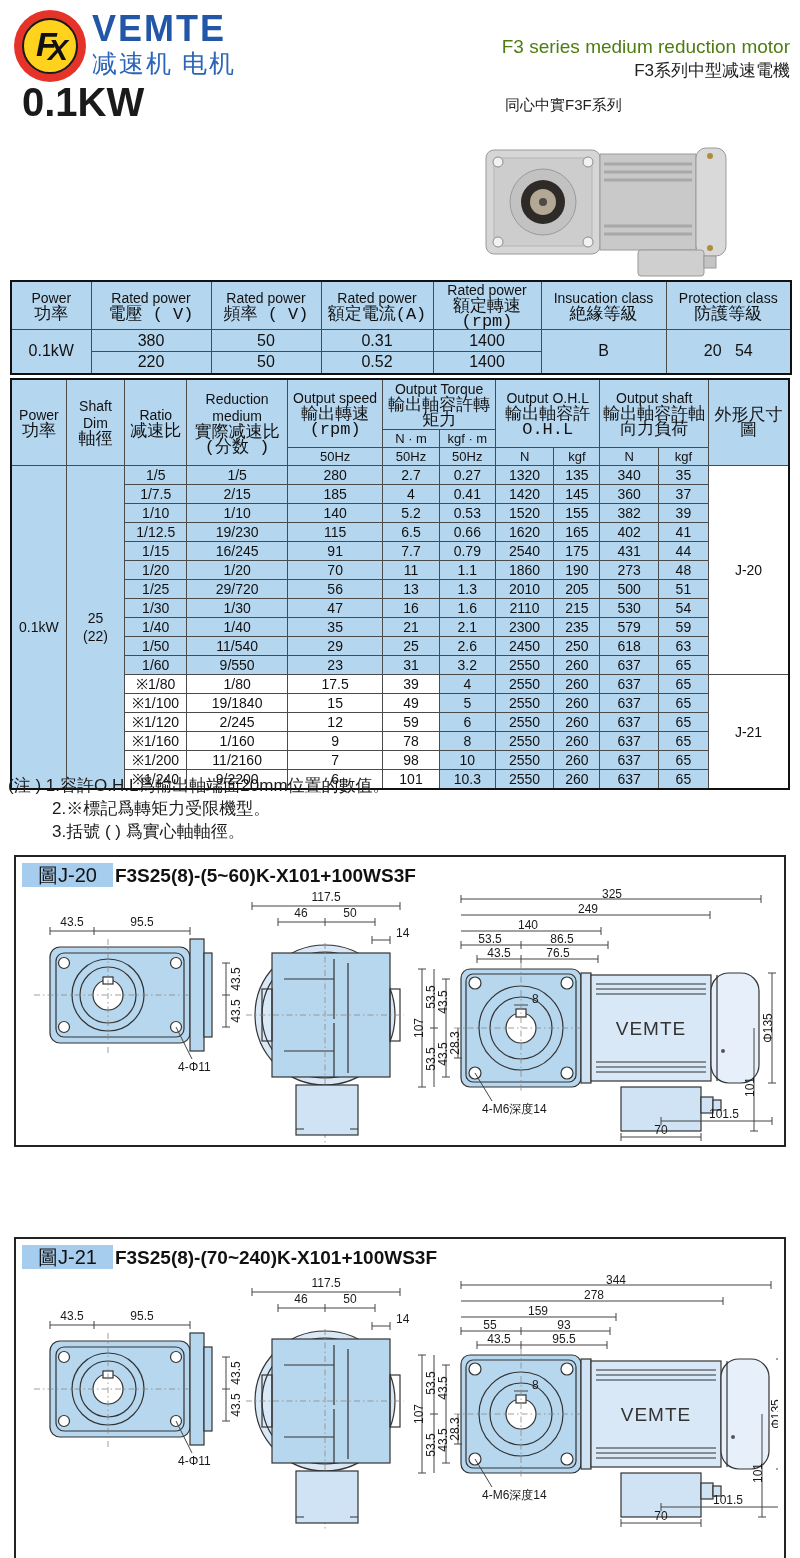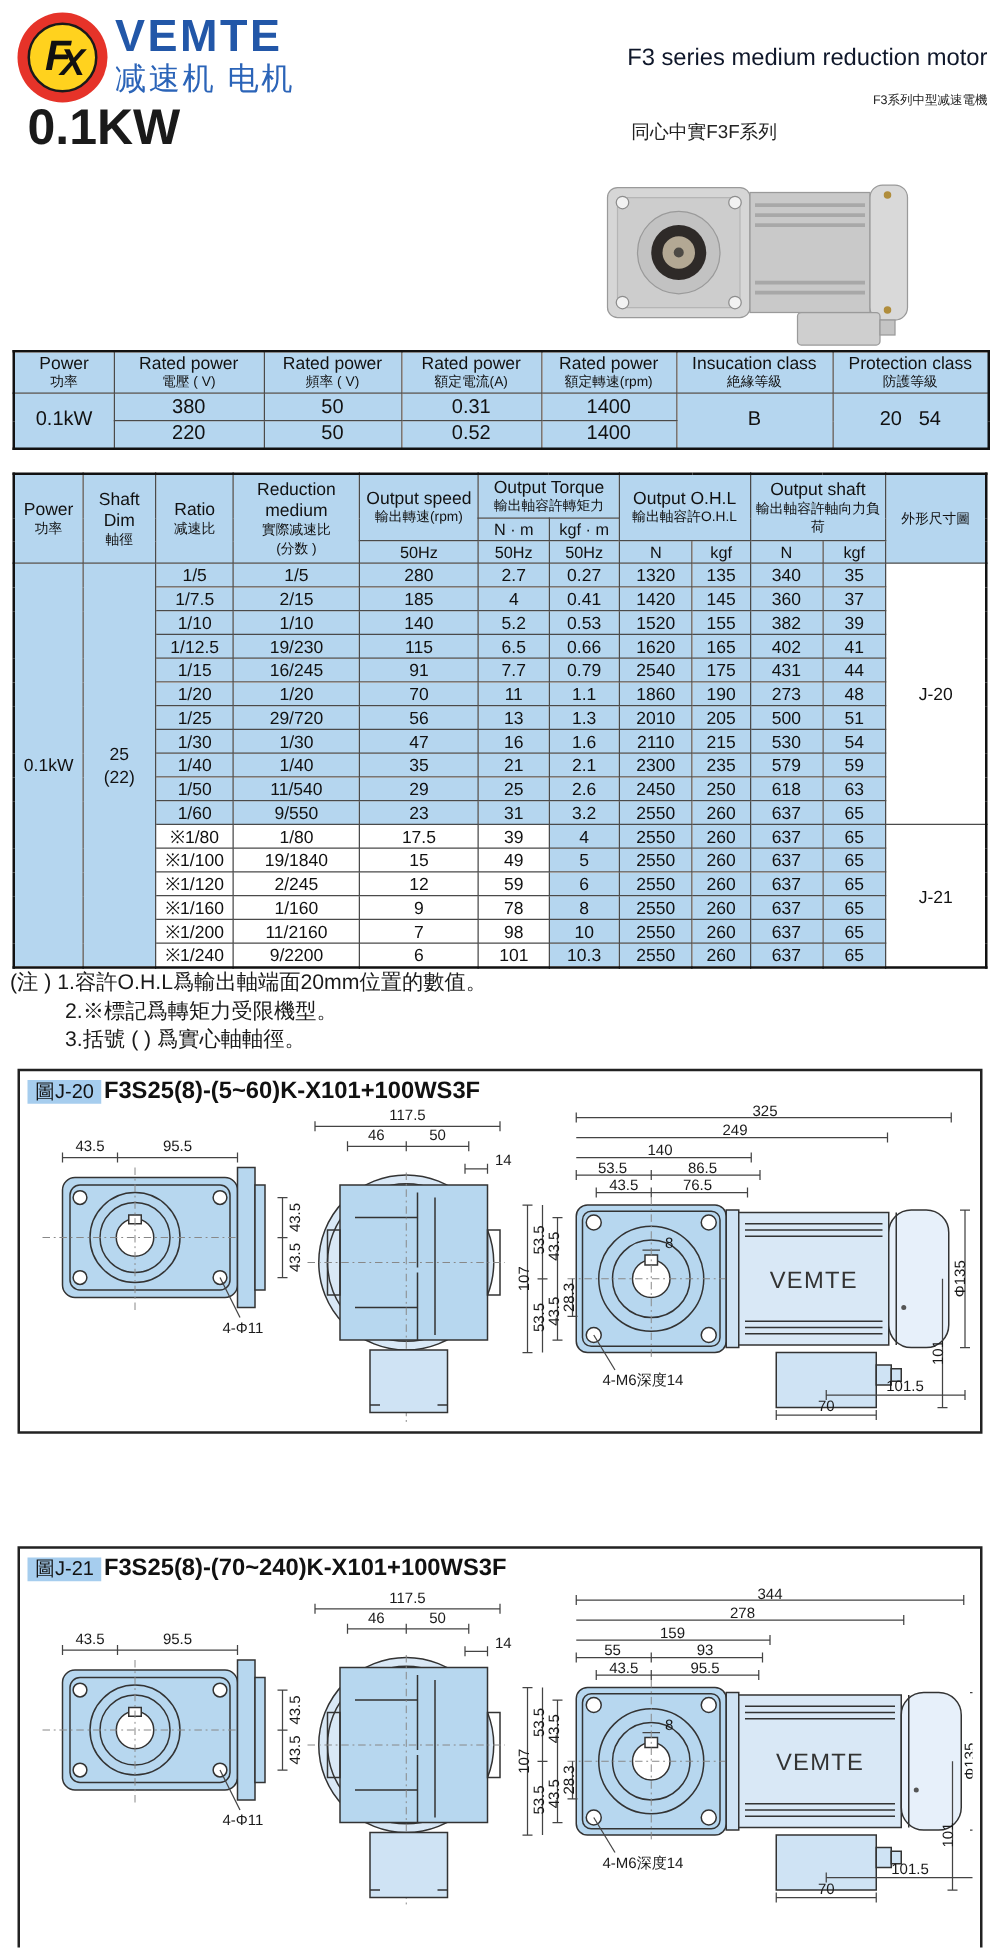--- a/index.html
+++ b/index.html
@@ -5,35 +5,35 @@
   * { margin:0; padding:0; box-sizing:border-box; }
   body { background:#ffffff; font-family:"Liberation Sans", sans-serif; color:#111; }
   .page { position:relative; width:800px; height:1558px; background:#fff; overflow:hidden; }
 
   
   .logo { position:absolute; left:12px; top:8px; width:76px; height:76px; }
   .brand { position:absolute; left:92px; top:10px; }
   .brand-name { font-size:36px; font-weight:bold; color:#2257a8; letter-spacing:2px; line-height:38px; }
   .brand-sub { font-size:25px; font-weight:normal; color:#2b64b8; line-height:30px; letter-spacing:2px; }
   .kw { position:absolute; left:22px; top:80px; font-size:40px; font-weight:bold; color:#1a1a1a; }
-  .title-en { position:absolute; right:10px; top:36px; font-size:19px; color:#0f172a; }
-  .title-zh { position:absolute; right:10px; top:73px; font-size:10px; color:#222; }
+  .title-en { position:absolute; right:10px; top:36px; font-size:19px; color:#4d7c0f; }
+  .title-zh { position:absolute; right:10px; top:59px; font-size:17px; color:#222; }
   .series   { position:absolute; left:505px; top:96px; font-size:15px; color:#222; }
   .photo { position:absolute; left:478px; top:138px; }
 
   
   table { border-collapse:collapse; table-layout:fixed; }
   .ptable { position:absolute; left:10px; top:280px; width:780px; }
   .stable { position:absolute; left:10px; top:378px; width:780px; }
   td, th { border:1px solid #4a4a4a; text-align:center; vertical-align:middle;
            background:#b5d6ef; font-weight:normal; overflow:hidden; }
   .ptable { border:2px solid #111; }
   .stable { border:2px solid #111; }
   .hd-en { font-size:14px; line-height:17px; }
-  .hd-zh { font-size:11px; line-height:15px; }
+  .hd-zh { font-size:17px; line-height:15px;font-family:Liberation Mono, monospace; }
   .ptable td.val { font-size:16px; height:22px; }
   .ptable th { height:24px; }
   .big { font-size:17px; }
   .prot { white-space:pre; }
   .stable td { font-size:14px; height:19px; line-height:18px; }
   .stable th { padding:1px 0; }
   .stable .sub { font-size:13px; height:17px; }
   .c-power { font-size:15px; }
   .c-shaft { white-space:pre-line; font-size:15px; line-height:19px; }
   .c-dia { background:#ffffff; font-size:17px; }
@@ -41,21 +41,21 @@
 
   
   .notes { position:absolute; left:8px; top:774px; font-size:17px; line-height:23px; color:#1a1a1a; }
   .notes .ind { padding-left:44px; }
 
   
   .dbox { position:absolute; left:14px; width:772px; border:2px solid #222; background:#fff; }
   .dbox1 { top:855px; height:292px; }
   .dbox2 { top:1237px; height:334px; }
   .dtitle { padding:5px 0 0 6px; font-size:19px; font-weight:bold; color:#111; }
-  .dtag { background:#a6cdee; font-weight:normal; font-size:16px; padding:1px 6px; margin-right:2px; }
+  .dtag { background:#a6cdee; font-weight:normal; font-size:20px; padding:1px 16px; margin-right:2px; }
 
   
   .oline { fill:none; stroke:#333; stroke-width:1.2; }
   .fill-a { fill:#b7d7ef; stroke:#333; stroke-width:1.2; }
   .fill-b { fill:#d9e8f6; stroke:#333; stroke-width:1.2; }
   .fill-c { fill:#cfe3f4; stroke:#333; stroke-width:1.2; }
   .fill-d { fill:#e7f0fa; stroke:#333; stroke-width:1.2; }
   .hole { fill:#ffffff; stroke:#333; stroke-width:1.2; }
   .dim { stroke:#444; stroke-width:1; fill:none; }
   .cl  { stroke:#888; stroke-width:0.8; stroke-dasharray:6 3 1.5 3; fill:none; }

